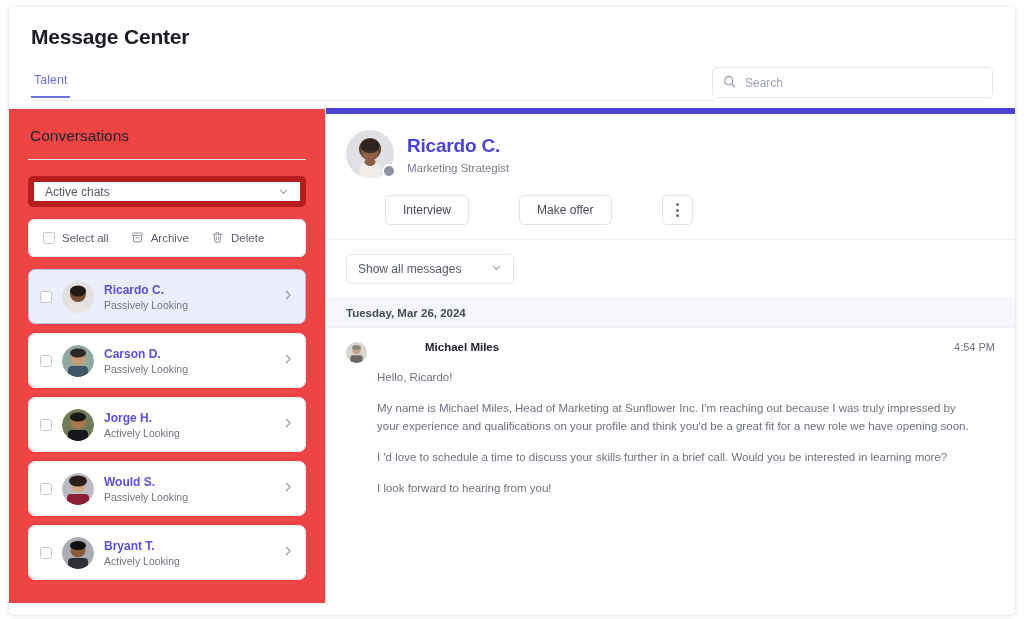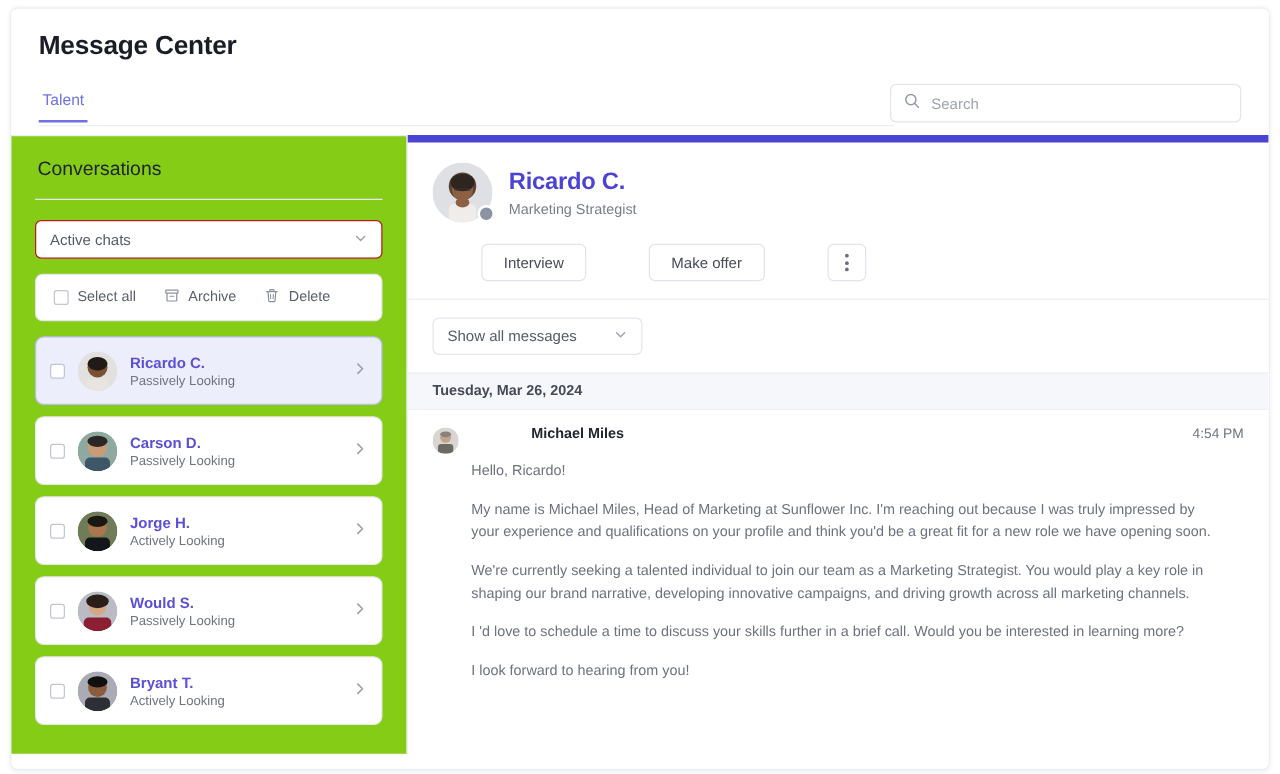--- a/index.html
+++ b/index.html
@@ -92,37 +92,37 @@
 
   
   .body-split {
     display: flex;
     height: 495px;
   }
 
   
   .sidebar {
     width: 317px;
-    background: #84cc16;
+    background: #ef4444;
     border-top: 1px solid #eceef3;
     border-right: 1px solid #e8eaf0;
     padding: 0 19px;
     overflow: hidden;
   }
   .conv-title {
     font-size: 15.5px;
     color: #22252f;
     padding: 18px 2px 14px 2px;
     border-bottom: 1px solid #e6e8ee;
   }
   .select-wrap {
     margin-top: 16px;
     height: 31px;
     background: #fff;
-    border: 1px solid #b91c1c;
+    border: 6px solid #b91c1c;
     border-radius: 5px;
     display: flex;
     align-items: center;
     justify-content: space-between;
     padding: 0 11px;
     cursor: pointer;
   }
   .select-label { font-size: 12px; color: #555a68; }
 
   .action-bar {
@@ -547,21 +547,20 @@
           </div>
           <div class="msg-headtext">
             <div class="msg-sender">Michael Miles</div>
           </div>
           <div class="msg-time">4:54 PM</div>
         </div>
         <div class="msg-body">
           <div class="msg-p first">Hello, Ricardo!</div>
           <div id="msg-paras">
               <div class="msg-p">My name is Michael Miles, Head of Marketing at Sunflower Inc. I'm reaching out because I was truly impressed by your experience and qualifications on your profile and think you'd be a great fit for a new role we have opening soon.</div>
-              <div class="msg-p">We're currently seeking a talented individual to join our team as a Marketing Strategist. You would play a key role in shaping our brand narrative, developing innovative campaigns, and driving growth across all marketing channels.</div>
               <div class="msg-p">I 'd love to schedule a time to discuss your skills further in a brief call. Would you be interested in learning more?</div>
               <div class="msg-p">I look forward to hearing from you!</div>
             </div>
         </div>
       </div>
 
     </div>
   </div>
 </div>
 

